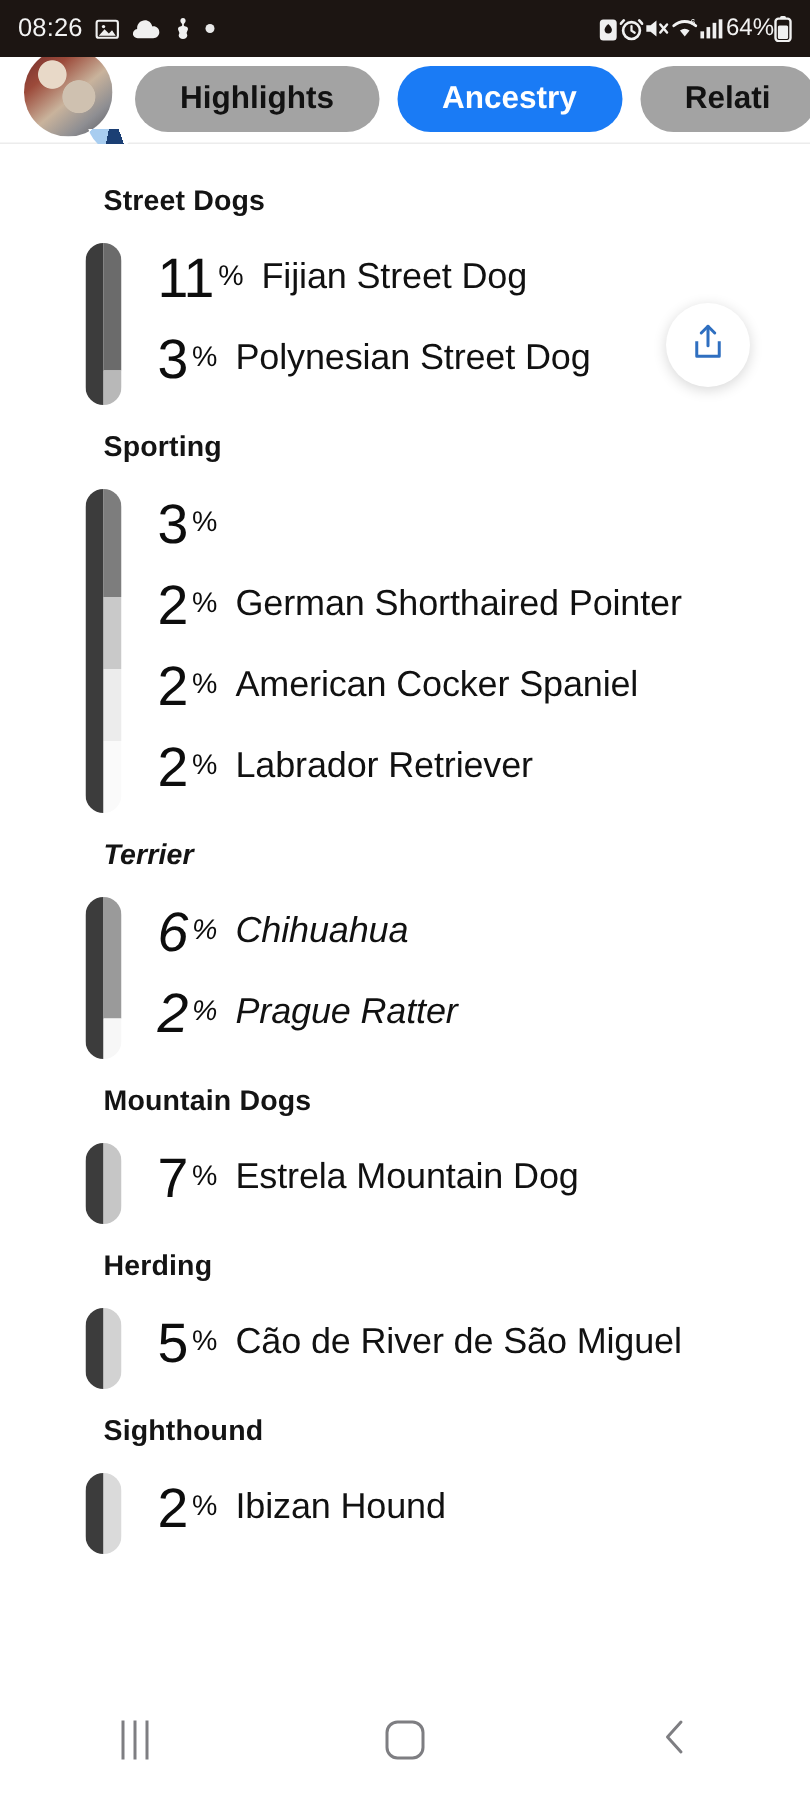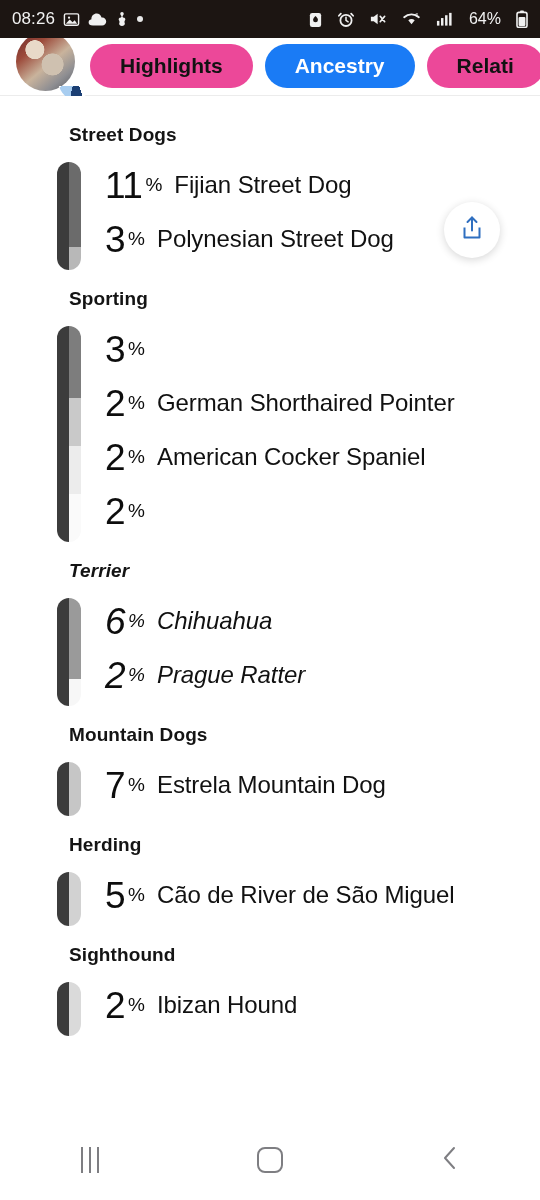--- a/index.html
+++ b/index.html
@@ -12,21 +12,21 @@
   #app { position:relative; width:540px; height:1200px; background:#fff; }
 
   
   .statusbar{
     position:absolute; top:0; left:0; width:540px; height:38px;
     background:#1c1512; display:flex; align-items:center;
     padding:0 12px; color:#fff;
   }
   .sb-left{ display:flex; align-items:center; gap:8px; }
   .sb-time{ font-size:17px; font-weight:400; letter-spacing:.1px; color:#f2f2f2; }
-  .sb-right{ margin-left:auto; display:flex; align-items:center; gap:15px; }
+  .sb-right{ margin-left:auto; display:flex; align-items:center; gap:0; }
   .sb-batt-text{ font-size:16px; color:#f2f2f2; margin-left:1px; }
   .sb-ic{ display:inline-block; line-height:0; }
   .dot-ic{ width:6px; height:6px; border-radius:50%; background:#e8e8e8; display:inline-block; }
 
   
   .tabbar{
     position:absolute; top:38px; left:0; width:540px; height:57px;
     background:#fff; display:flex; align-items:center; overflow:hidden;
   }
   .avatar{
@@ -39,21 +39,21 @@
     overflow:hidden; flex:none;
   }
   .tabs-scroll{
     position:absolute; left:90px; top:6px;
     display:flex; gap:12px; align-items:center;
   }
   .tab{
     height:44px; border-radius:22px; padding:0 30px;
     display:flex; align-items:center; justify-content:center;
     font-size:21px; font-weight:700; white-space:nowrap;
-    background:#ec4899; color:#121212; border:none;
+    background:#a3a3a3; color:#121212; border:none;
   }
   .tab.active{ background:#1a7bf5; color:#ffffff; }
 
   .divider{
     position:absolute; top:95px; left:0; width:540px; height:1px;
     background:#ececec;
   }
 
   
   .pie-remnant{
@@ -248,20 +248,21 @@
                 <span class="breed">German Shorthaired Pointer</span>
               </div>
               <div class="row" style="height: 54px; align-items: center;">
                 <span class="pct">2</span>
                 <span class="pctsym">%</span>
                 <span class="breed">American Cocker Spaniel</span>
               </div>
               <div class="row" style="height: 54px; align-items: center;">
                 <span class="pct">2</span>
                 <span class="pctsym">%</span>
+                <span class="breed">Labrador Retriever</span>
               </div>
             </div>
           </div>
         </div>
         <div class="group" style="margin-top: 22px; font-style: italic;">
           <div class="group-title">Terrier</div>
           <div class="group-body" style="margin-top: 12px;">
             <div class="bar-wrap" style="height: 108px; top: 4px;">
               <div class="bar-left"></div>
               <div class="bar-right">

